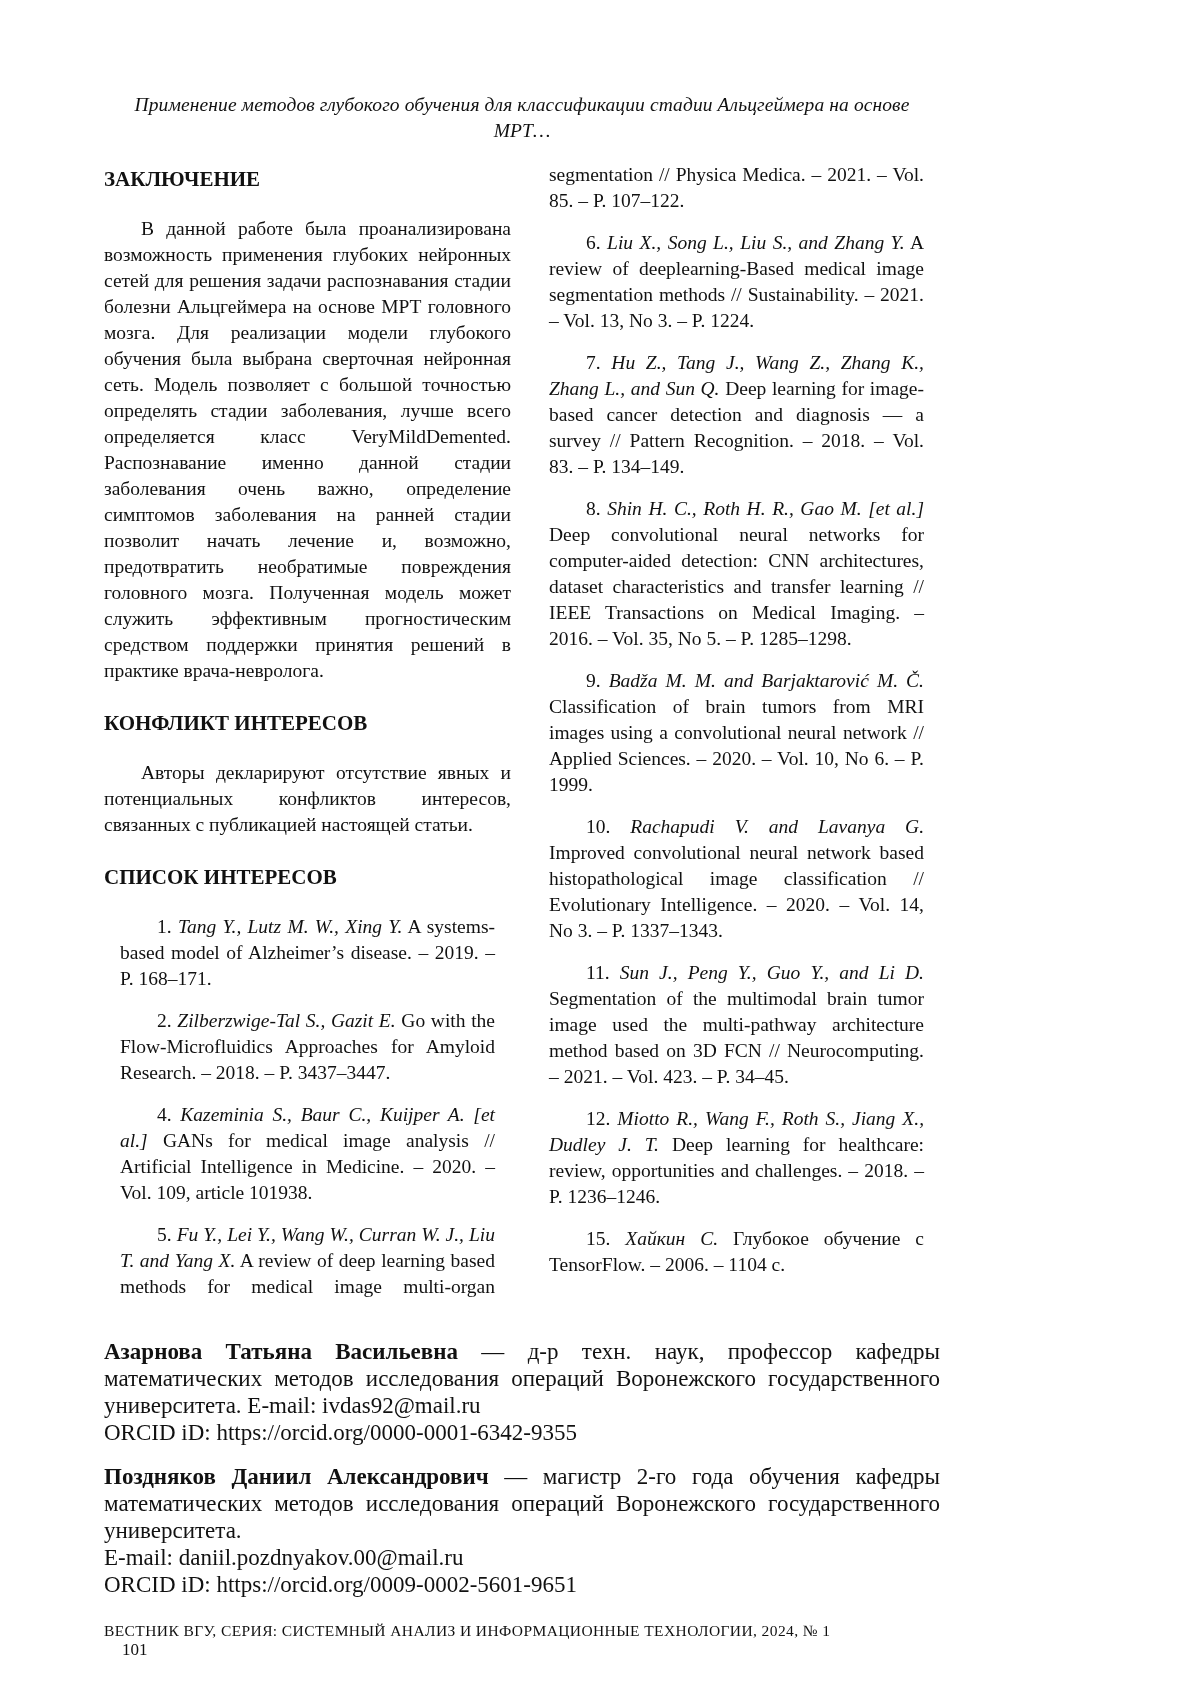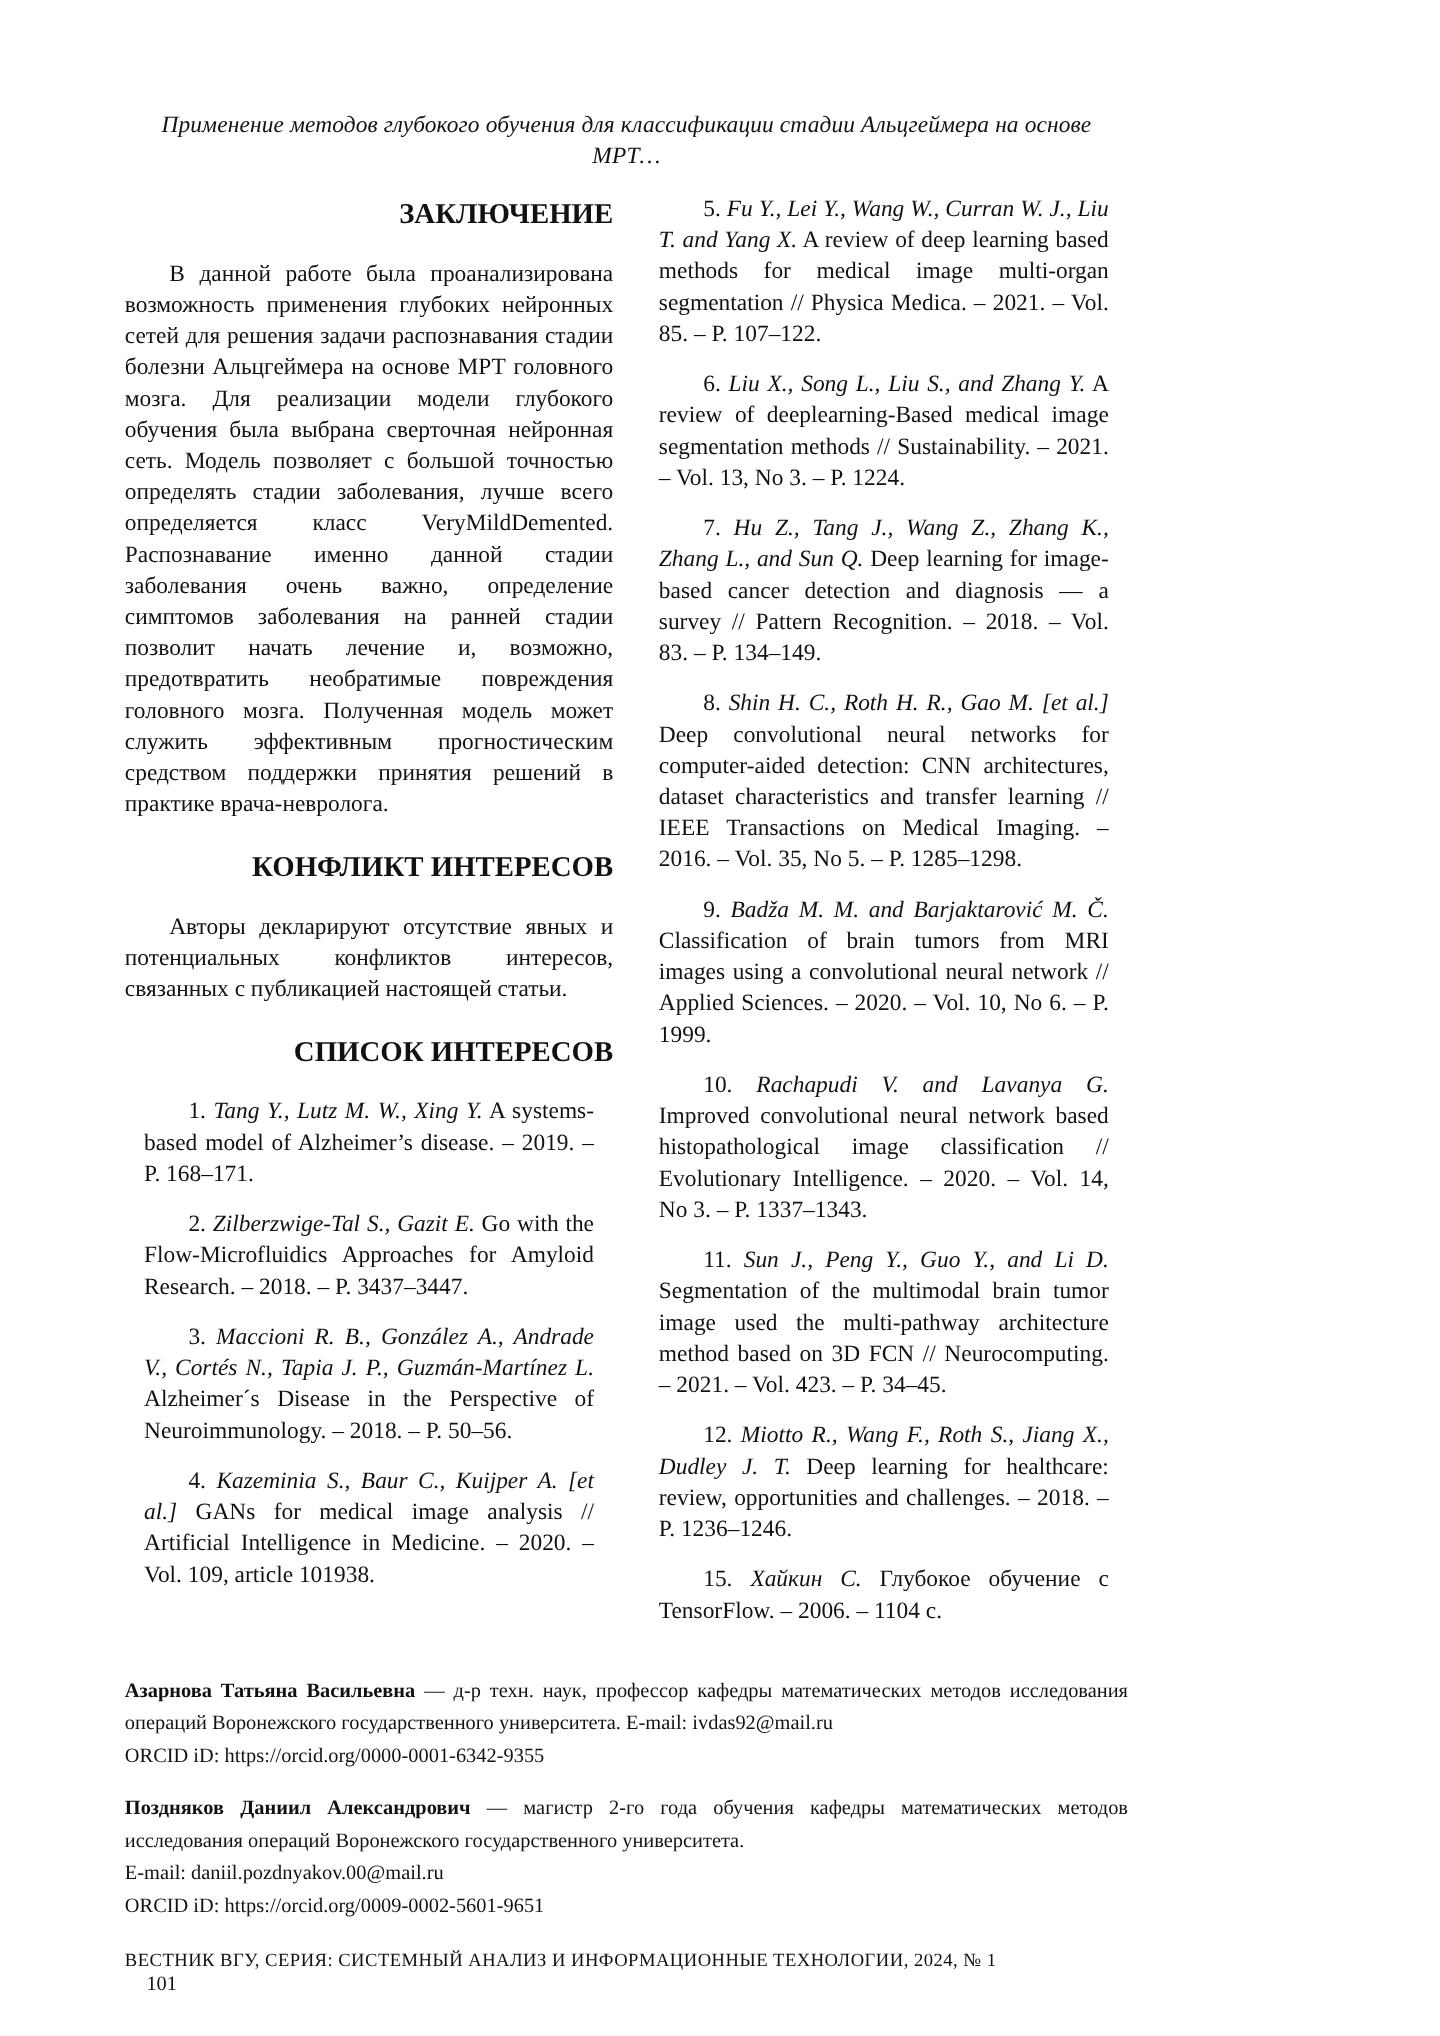--- a/index.html
+++ b/index.html
@@ -28,34 +28,34 @@
   .columns {
     column-count: 2;
     column-gap: 22px;
     text-align: justify;
     font-size: 19.5px;
     line-height: 26px;
     hyphens: auto;
     -webkit-hyphens: auto;
   }
   .columns h2 {
-    font-size: 24px;
+    font-size: 21px;
     line-height: 26px;
     font-weight: 700;
-    text-align: right;
+    text-align: left;
     margin: 26px 0 24px 0;
     break-after: avoid;
   }
   .columns h2.first { margin-top: 4px; }
   .par { margin: 0; text-indent: 37px; }
   .ref { margin: 16px; text-indent: 37px; }
   .ref-authors { font-style: italic; }
   .authors-block {
     margin-top: 38px;
-    font-size: 17px;
+    font-size: 23px;
     line-height: 27px;
     text-align: justify;
   }
   .author-entry { margin-bottom: 17px; }
   .author-par { margin: 0; }
   .author-name { font-weight: 700; }
   .author-line { }
   .footer {
     margin-top: 24px;
     display: flex;
@@ -86,21 +86,20 @@
 
     <h2>КОНФЛИКТ ИНТЕРЕСОВ</h2>
     <p class="par">Авторы декларируют отсутствие явных и потенциальных конфликтов интересов, связанных с публикацией настоящей статьи.</p>
 
     <h2>СПИСОК ИНТЕРЕСОВ</h2>
     <div id="reference-list">
   <p class="ref"><span class="ref-num">1.</span> <span class="ref-authors">Tang Y., Lutz M. W., Xing Y.</span> <span class="ref-text">A systems-based model of Alzheimer’s disease. – 2019. – P. 168–171.</span></p>
 
   <p class="ref"><span class="ref-num">2.</span> <span class="ref-authors">Zilberzwige-Tal S., Gazit E.</span> <span class="ref-text">Go with the Flow-Microfluidics Approaches for Amyloid Research. – 2018. – P. 3437–3447.</span></p>
 
-  <p class="ref"><span class="ref-num">3.</span> <span class="ref-authors">Maccioni R. B., González A., Andrade V., Cortés N., Tapia J. P., Guzmán-Martínez L.</span> <span class="ref-text">Alzheimer´s Disease in the Perspective of Neuroimmunology. – 2018. – P. 50–56.</span></p>
 
   <p class="ref"><span class="ref-num">4.</span> <span class="ref-authors">Kazeminia S., Baur C., Kuijper A. [et al.]</span> <span class="ref-text">GANs for medical image analysis // Artificial Intelligence in Medicine. – 2020. – Vol. 109, article 101938.</span></p>
 
   <p class="ref"><span class="ref-num">5.</span> <span class="ref-authors">Fu Y., Lei Y., Wang W., Curran W. J., Liu T. and Yang X.</span> <span class="ref-text">A review of deep learning based methods for medical image multi-organ segmentation // Physica Medica. – 2021. – Vol. 85. – P. 107–122.</span></p>
 
   <p class="ref"><span class="ref-num">6.</span> <span class="ref-authors">Liu X., Song L., Liu S., and Zhang Y.</span> <span class="ref-text">A review of deeplearning-Based medical image segmentation methods // Sustainability. – 2021. – Vol. 13, No 3. – P. 1224.</span></p>
 
   <p class="ref"><span class="ref-num">7.</span> <span class="ref-authors">Hu Z., Tang J., Wang Z., Zhang K., Zhang L., and Sun Q.</span> <span class="ref-text">Deep learning for image-based cancer detection and diagnosis — a survey // Pattern Recognition. – 2018. – Vol. 83. – P. 134–149.</span></p>
 
   <p class="ref"><span class="ref-num">8.</span> <span class="ref-authors">Shin H. C., Roth H. R., Gao M. [et al.]</span> <span class="ref-text">Deep convolutional neural networks for computer-aided detection: CNN architectures, dataset characteristics and transfer learning // IEEE Transactions on Medical Imaging. – 2016. – Vol. 35, No 5. – P. 1285–1298.</span></p>

